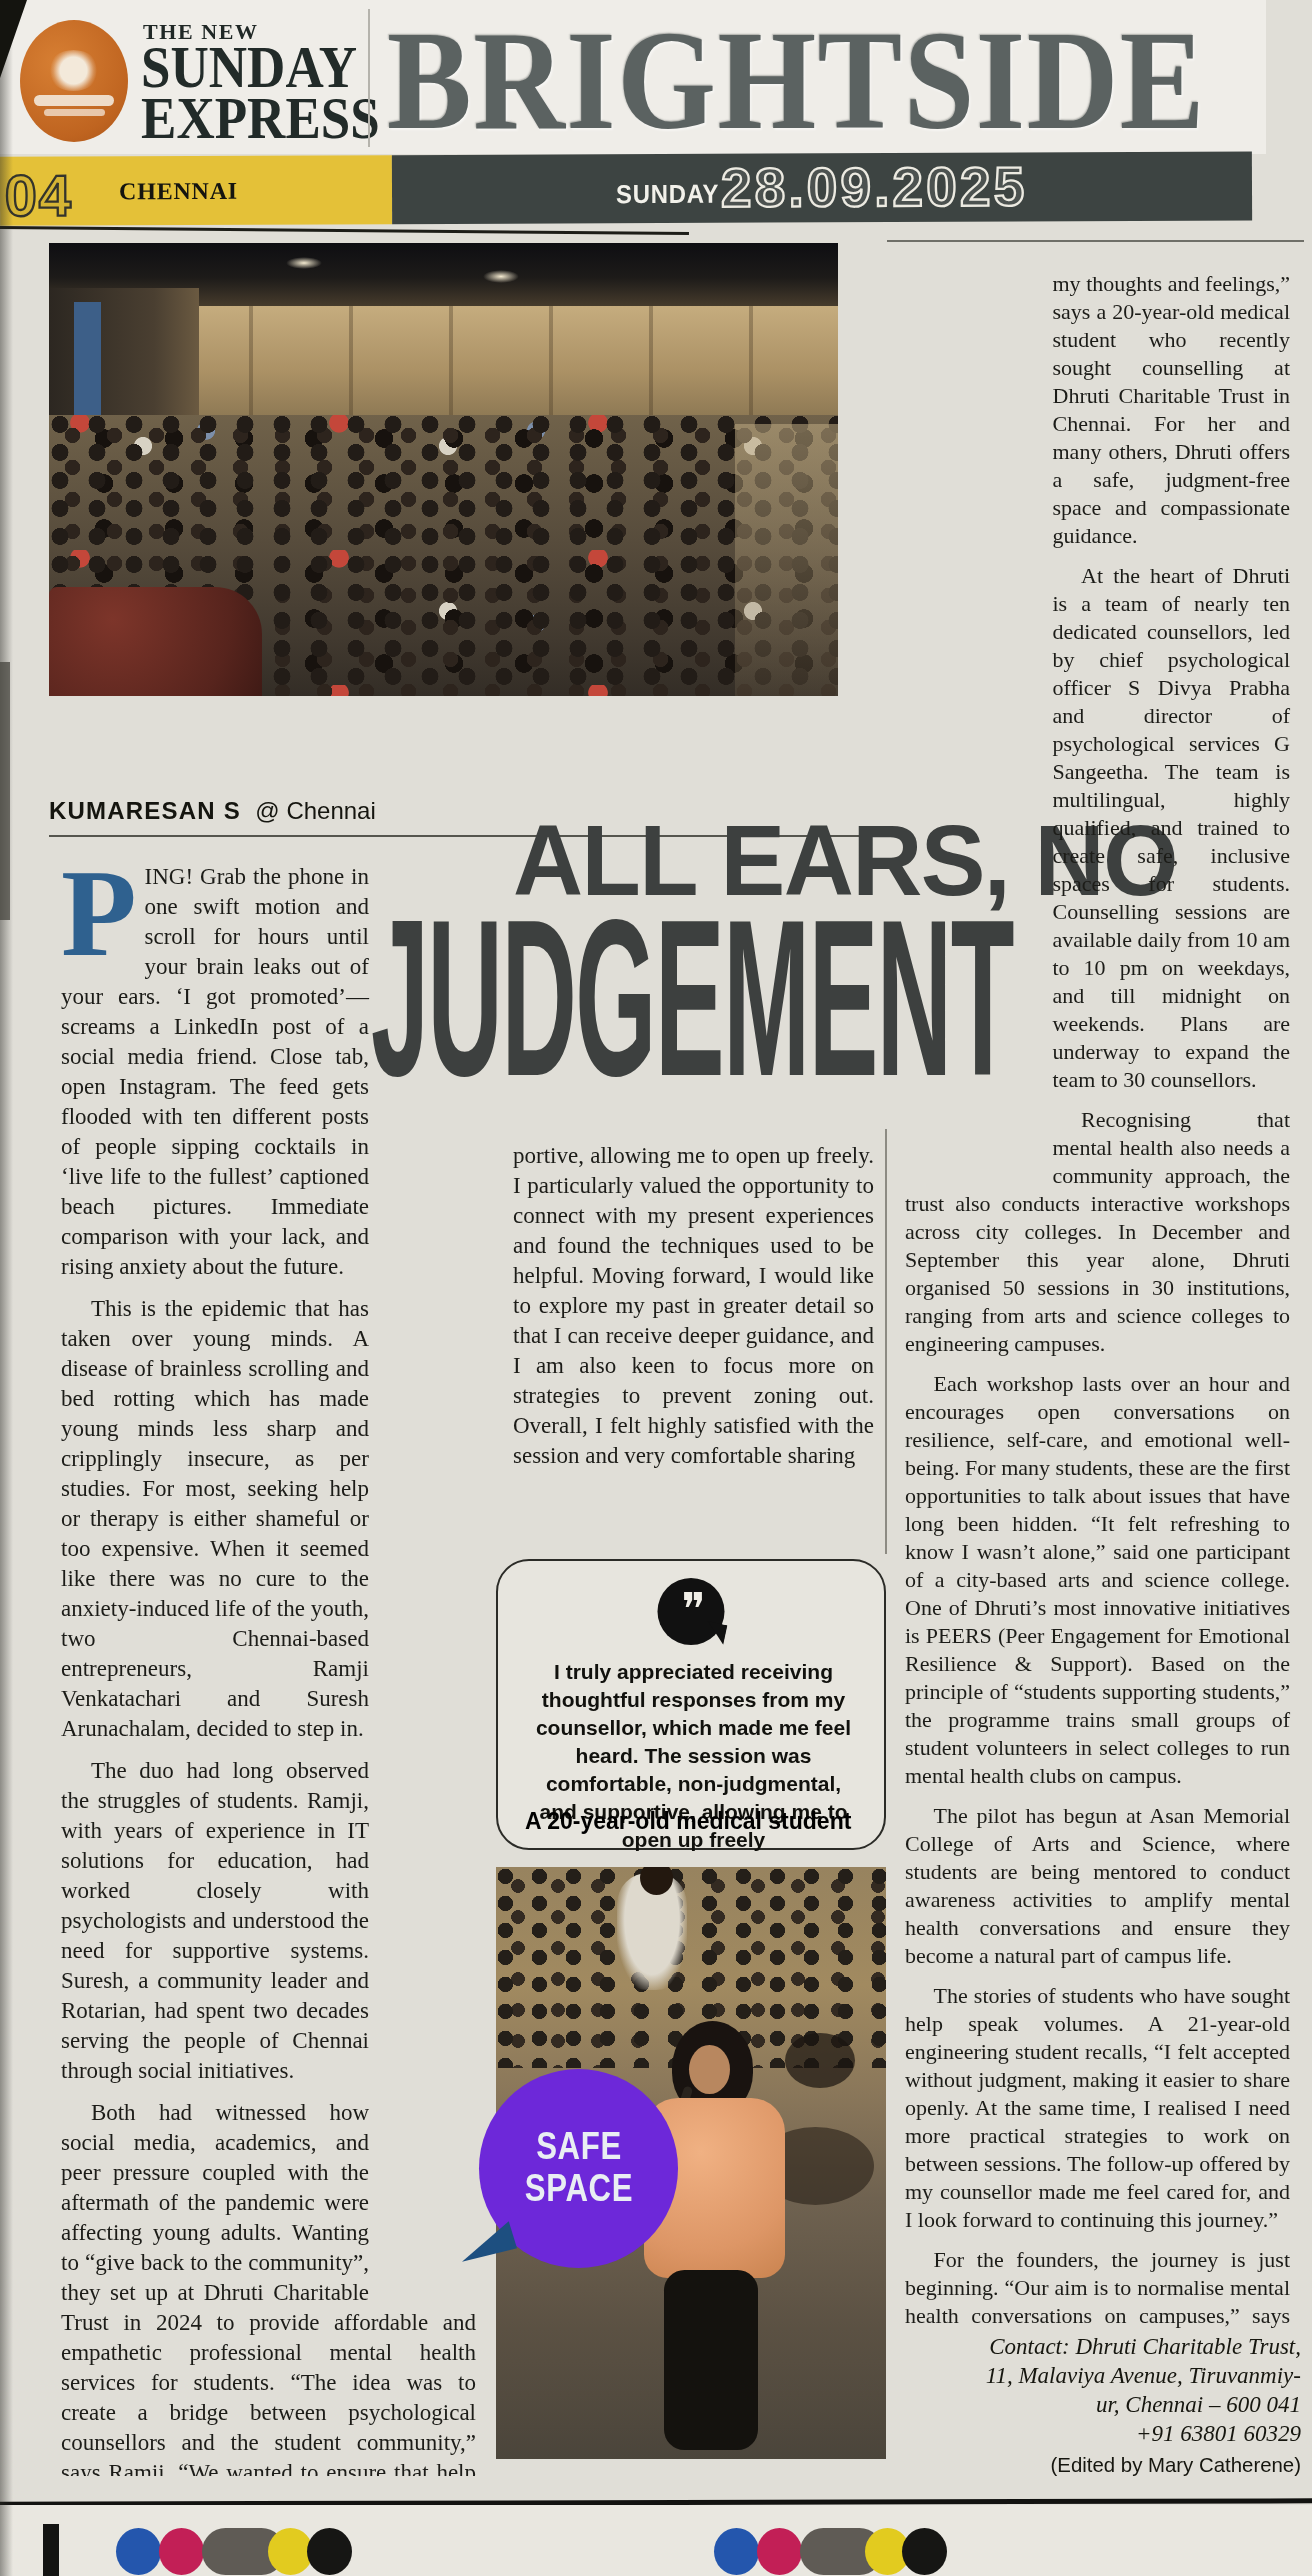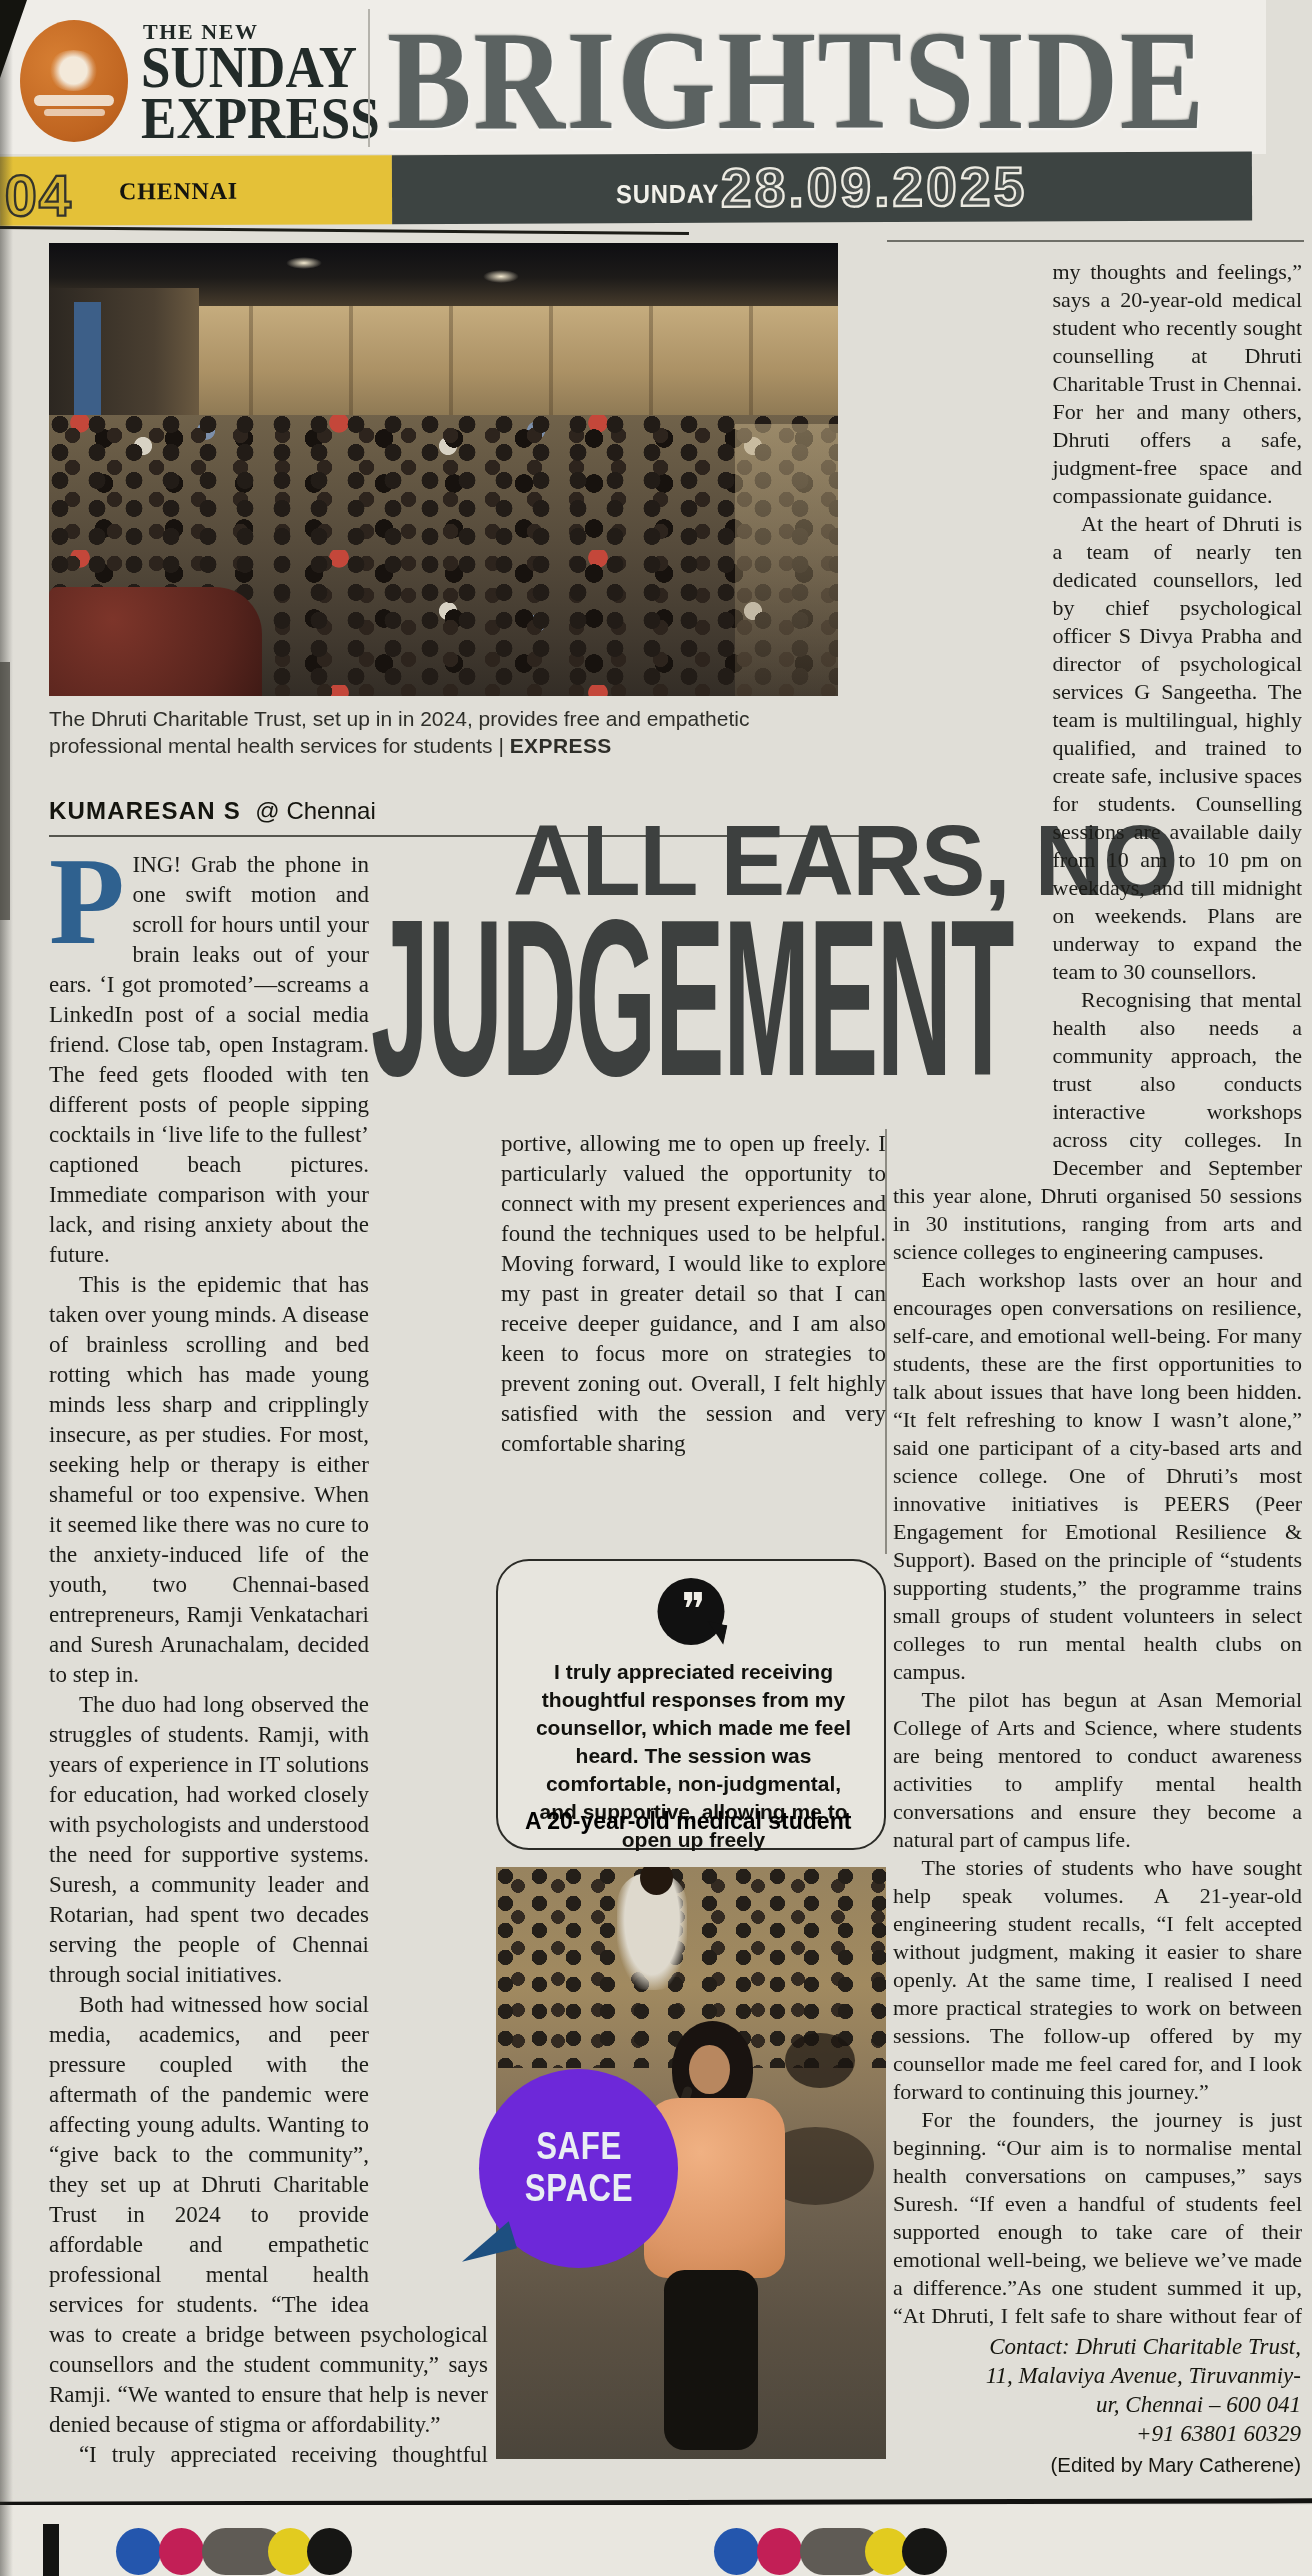--- a/index.html
+++ b/index.html
@@ -80,21 +80,21 @@
   .byline .loc{font-weight:400;margin-left:7.8px;}
   .byline-rule{position:absolute;left:49px;top:835px;width:828px;height:1.6px;background:#55554e;}
 
   
   .hl{position:absolute;font-family:"Liberation Sans",sans-serif;font-weight:700;color:#3d403f;white-space:nowrap;}
   .hl1{left:468px;top:802px;width:709px;text-align:right;font-size:99px;letter-spacing:-1.6px;transform:scale(.98,1.02);transform-origin:right top;}
   .hl2{left:371px;top:871px;font-size:222px;letter-spacing:-3.1px;transform:scaleX(.47);transform-origin:left top;}
 
   
   .col{position:absolute;text-align:justify;overflow:hidden;}
-  .col p{margin:0;text-indent:1.3em;}
+  .col p{margin:12px;text-indent:1.3em;}
   .col p.first{text-indent:0;}
   .col-left{left:49px;top:850px;width:439px;height:1626px;font-size:23px;line-height:30px;}
   .col-mid{left:501px;top:1129px;width:385px;height:423px;font-size:23px;line-height:30px;}
   .col-right{left:893px;top:258px;width:409px;height:2072px;font-size:22px;line-height:28px;}
   .dropcap{float:left;font-weight:700;font-size:124px;line-height:94px;color:#2f618f;
         padding:4.7px 7.8px 0 0;font-family:"Liberation Serif",serif;}
   .bubble-spacer{float:right;clear:right;width:108px;height:235px;margin:1210px 0 0 11px;}
   .t-spacer{float:left;clear:left;width:147px;height:280px;margin:644px 12.5px 0 0;}
 
   .rc-topline{position:absolute;left:887px;top:240px;width:417px;height:1.6px;background:#6f6f68;}
@@ -189,21 +189,20 @@
     <div class="ph1-light1"></div>
       <div class="ph1-light2"></div>
     <div class="ph1-wall"></div>
     <div class="ph1-stage"></div>
     <div class="ph1-banner"></div>
     <div class="ph1-crowd"></div>
     <div class="ph1-chairs"></div>
     <div class="ph1-aisle"></div>
   </div>
 
-  <div class="caption"><span>The Dhruti Charitable Trust, set up in in 2024, provides free and empathetic professional mental health services for students | </span><b>EXPRESS</b></div>
 
   <div class="byline">
     <span class="author">KUMARESAN S</span>
     <span class="loc">@ Chennai</span>
   </div>
   <div class="byline-rule"></div>
 
   <div class="hl hl1">ALL EARS, NO</div>
   <div class="hl hl2">JUDGEMENT</div>
 

